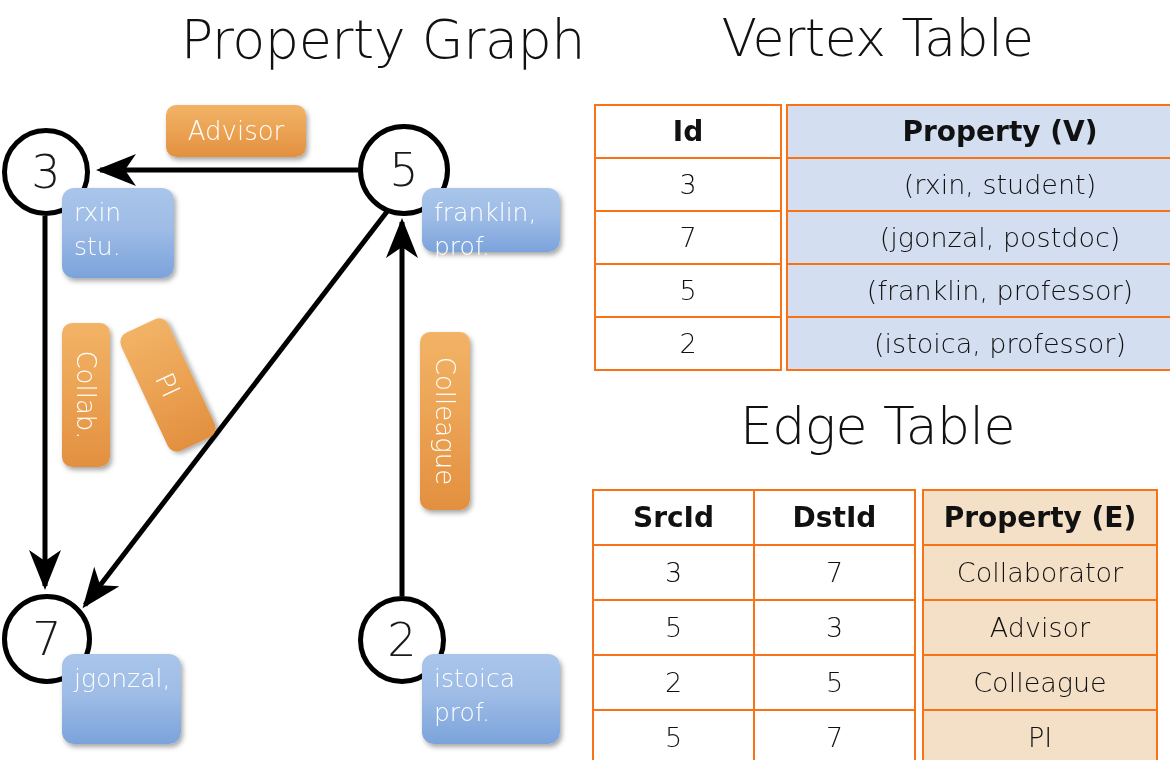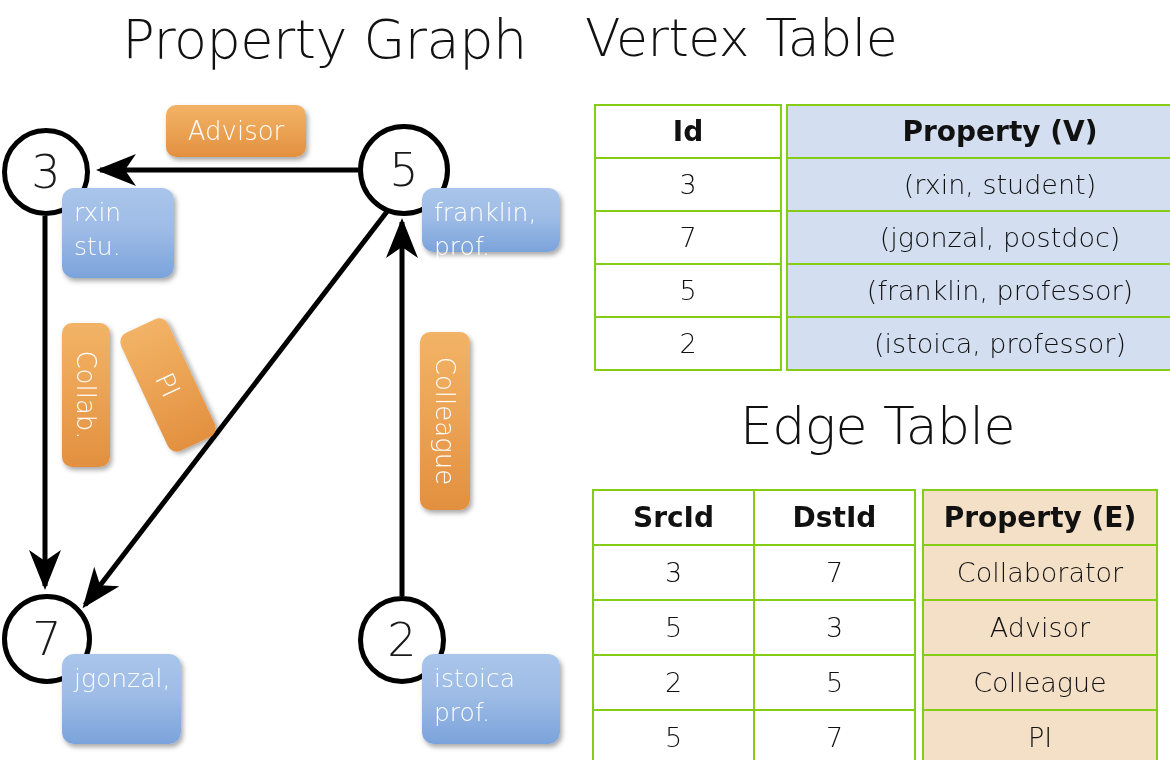--- a/index.html
+++ b/index.html
@@ -16,22 +16,22 @@
 
   
   .title {
     position: absolute;
     font-family: "DejaVu Sans", sans-serif;
     font-weight: 300;
     color: #111;
     white-space: nowrap;
     letter-spacing: -0.5px;
   }
-  #title-property-graph { left: 0; top: 8px; width: 585px; text-align: center; font-size: 54px; padding-left: 32px; }
-  #title-vertex-table   { left: 585px; top: 8px; width: 585px; font-size: 52px; }
+  #title-property-graph { left: 0; top: 8px; width: 585px; text-align: right; font-size: 54px; }
+  #title-vertex-table   { left: 585px; top: 8px; width: 585px; text-align: center; font-size: 52px; }
   #title-edge-table     { left: 585px; top: 396px; width: 585px; text-align: center; font-size: 52px; }
 
   
   #graph-panel {
     position: absolute; left: 0; top: 0; width: 585px; height: 760px;
   }
   #graph-edges { position: absolute; left: 0; top: 0; }
 
   .node-circle {
     position: absolute;
@@ -80,21 +80,21 @@
   .edge-label.rot > span { display:block; }
 
   
   .tbl {
     position: absolute;
     border-collapse: collapse;
     border-spacing: 0;
     table-layout: fixed;
   }
   .tbl td, .tbl th {
-    border: 2px solid #84cc16;
+    border: 2px solid #f97316;
     text-align: center;
     font-family: "DejaVu Sans", sans-serif;
     font-weight: 300;
     font-size: 27px;
     color: #111;
     padding: 0;
     background: #fff;
     box-sizing: border-box;
   }
   .tbl th {

